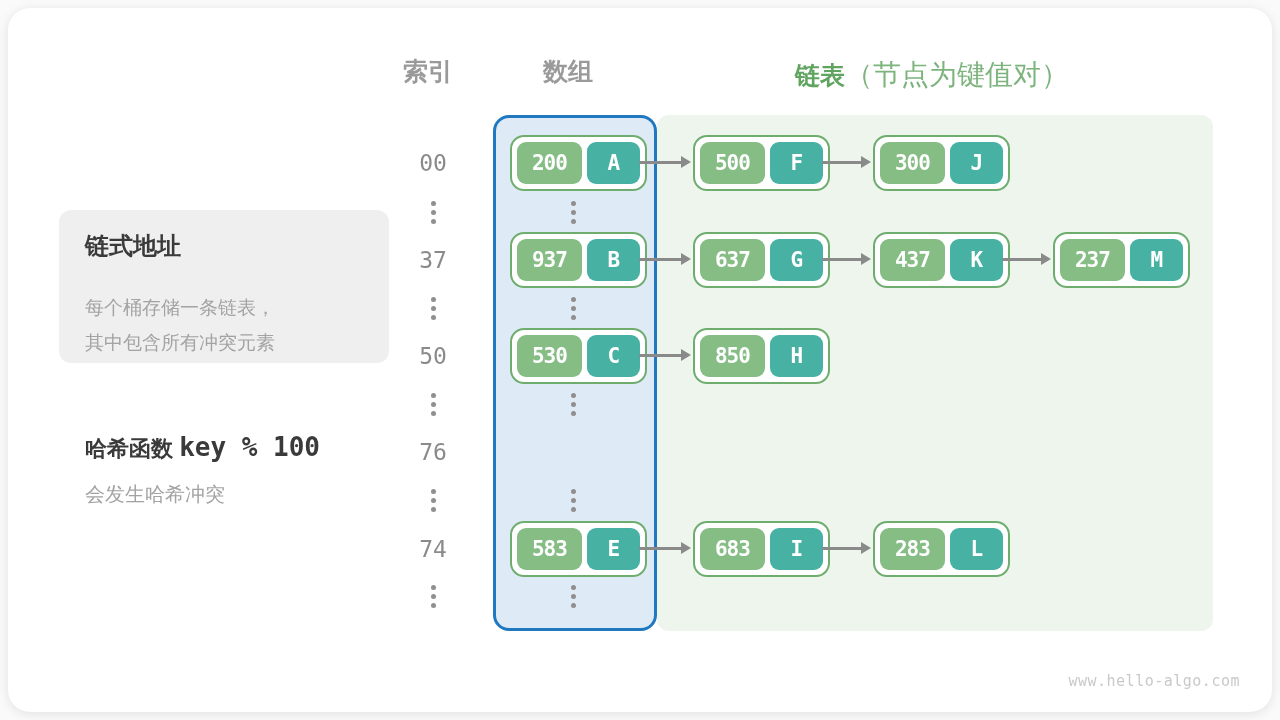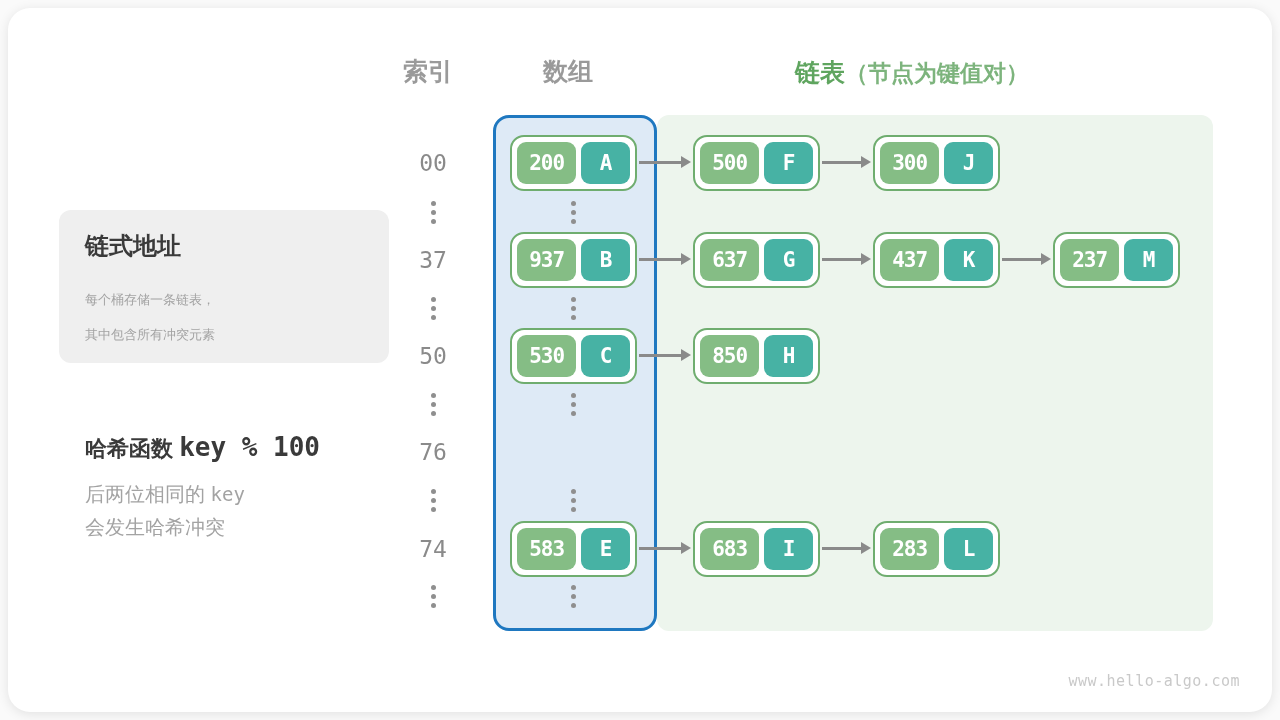--- a/index.html
+++ b/index.html
@@ -15,21 +15,21 @@
   }
   .stage{position:absolute;left:0;top:0;width:1280px;height:720px;}
 
   
   .col-header{
     position:absolute;top:55px;font-size:25px;font-weight:bold;
     color:var(--header-gray);text-align:center;white-space:nowrap;
   }
   .list-header{position:absolute;left:795px;top:56px;white-space:nowrap;}
   .list-header .strong{font-size:25px;font-weight:bold;color:var(--header-green);}
-  .list-header .note{font-size:23px;font-weight:bold;color:var(--note-green);}
+  .list-header .note{font-size:28px;font-weight:normal;color:var(--note-green);}
 
   
   .array-panel{
     position:absolute;left:493px;top:115px;width:164px;height:516px;
     box-sizing:border-box;background:var(--array-fill);
     border:3px solid var(--array-border);border-radius:16px;
   }
   .list-panel{
     position:absolute;left:657px;top:115px;width:556px;height:516px;
     background:var(--list-fill);border-radius:12px;
@@ -41,21 +41,21 @@
     font-family:"DejaVu Sans Mono", monospace;font-size:23px;
     color:var(--index-gray);line-height:32px;
   }
 
   
   .dots{position:absolute;width:6px;display:flex;flex-direction:column;gap:4px;align-items:center;}
   .dots i{width:5px;height:5px;border-radius:50%;background:var(--dot-gray);display:block;}
 
   
   .node{
-    position:absolute;width:127px;height:56px;box-sizing:border-box;
+    position:absolute;width:137px;height:56px;box-sizing:border-box;
     background:#ffffff;border:2px solid var(--node-border);border-radius:14px;
     display:flex;align-items:stretch;gap:5px;padding:5px;
   }
   .node-key,.node-value{
     border-radius:9px;display:flex;align-items:center;justify-content:center;
     color:#ffffff;font-family:"DejaVu Sans Mono", monospace;
     font-size:21px;font-weight:bold;letter-spacing:-1px;
   }
   .node-key{flex:1.22;background:var(--key-bg);}
   .node-value{flex:1;background:var(--value-bg);}
@@ -68,21 +68,21 @@
     border-top:6.5px solid transparent;border-bottom:6.5px solid transparent;
   }
 
   
   .info-card{
     position:absolute;left:59px;top:210px;width:330px;height:153px;
     background:var(--card-gray);border-radius:12px;box-sizing:border-box;
     padding:20px 0 0 26px;
   }
   .info-card .title{font-size:24px;font-weight:bold;color:var(--title-dark);}
-  .info-card .body{margin-top:20px;font-size:13px;line-height:35px;color:var(--body-gray);}
+  .info-card .body{margin-top:28px;font-size:19px;line-height:35px;color:var(--body-gray);}
 
   
   .hash-note{position:absolute;left:85px;top:432px;white-space:nowrap;}
   .hash-note .title{font-size:22px;font-weight:bold;color:var(--title-dark);}
   .hash-note .title .code{font-family:"DejaVu Sans Mono", monospace;font-size:26px;}
   .hash-note .body{margin-top:14px;font-size:20px;line-height:33px;color:var(--body-gray);}
   .hash-note .body .code{font-family:"DejaVu Sans Mono", monospace;font-size:19px;}
 
   .watermark{
     position:absolute;right:40px;top:672px;
@@ -111,23 +111,20 @@
       <div>每个桶存储一条链表，</div>
       <div>其中包含所有冲突元素</div>
     </div>
   </div>
 
   <div class="hash-note">
     <div class="title">
       <span>哈希函数 </span><span class="code">key % 100</span>
     </div>
     <div class="body">
-      <div>
-        <span>后两位相同的 </span><span class="code">key</span>
-      </div>
       <div>会发生哈希冲突</div>
     </div>
   </div>
 
   <div class="index-label" style="top:147px">00</div>
   <div class="index-label" style="top:244px">37</div>
   <div class="index-label" style="top:340px">50</div>
   <div class="index-label" style="top:436px">76</div>
   <div class="index-label" style="top:533px">74</div>
 

